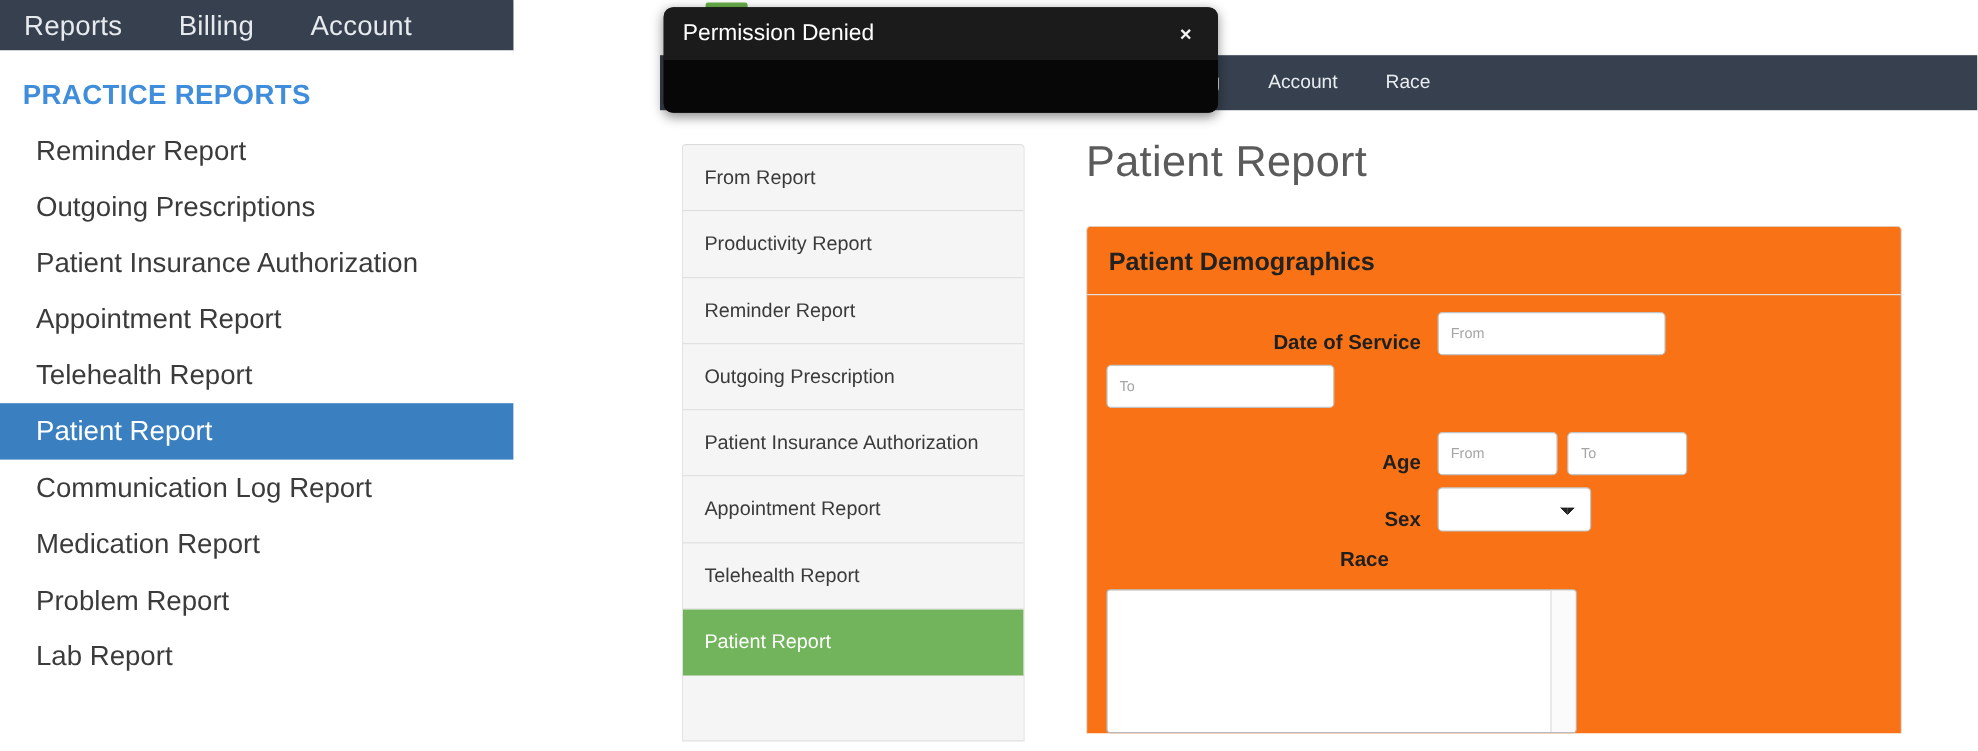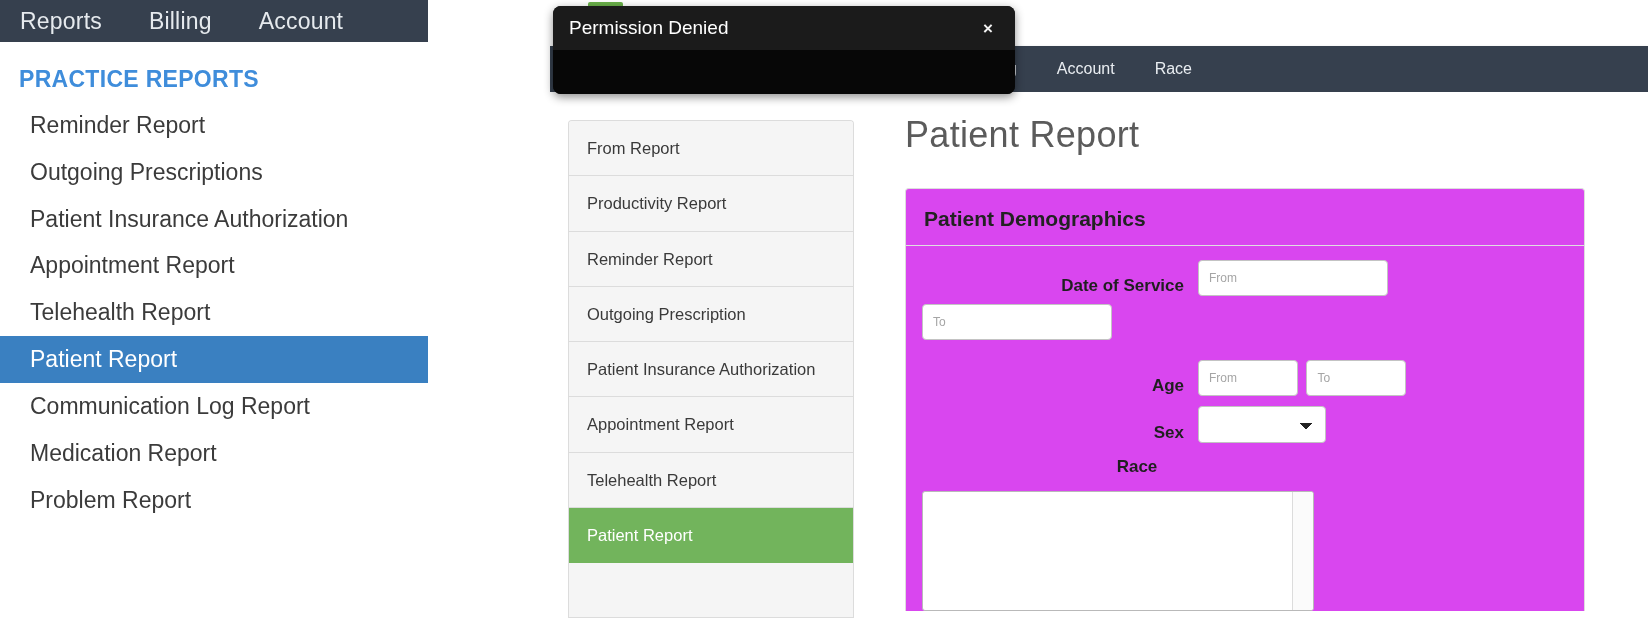--- a/index.html
+++ b/index.html
@@ -144,21 +144,21 @@
     color: #5b5b5b;
     font-weight: 300;
     padding: 22px 0 0 0;
     letter-spacing: .3px;
   }
   #panel {
     margin-top: 32px;
     border: 1px solid #dddddd;
     border-bottom: none;
     border-radius: 4px 4px 0 0;
-    background: #d946ef;
+    background: #f97316;
     padding: 0 0 0 0;
     width: 680px;
   }
   #panel .panel-head {
     font-size: 21px;
     font-weight: bold;
     color: #222;
     padding: 18px 18px 14px 18px;
     border-bottom: 1px solid #e0e0e0;
   }
@@ -303,20 +303,21 @@
 
       <div class="side-item">Reminder Report</div>
       <div class="side-item">Outgoing Prescriptions</div>
       <div class="side-item">Patient Insurance Authorization</div>
       <div class="side-item">Appointment Report</div>
       <div class="side-item">Telehealth Report</div>
       <div class="side-item active">Patient Report</div>
       <div class="side-item">Communication Log Report</div>
       <div class="side-item">Medication Report</div>
       <div class="side-item">Problem Report</div>
+      <div class="side-item">Lab Report</div>
     </div>
   </div>
 
   <div id="right-window">
 
     <div id="brandbar">
       <div id="logo"><span class="logo-dr">dr</span><span>chrono</span></div>
     </div>
 
     <div id="topnav">

